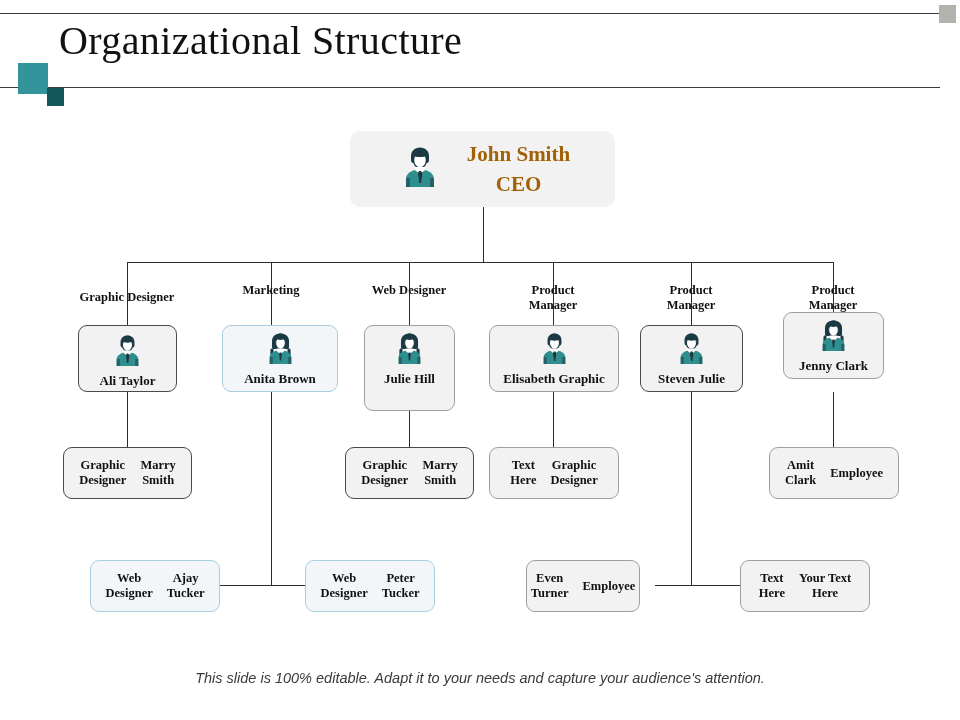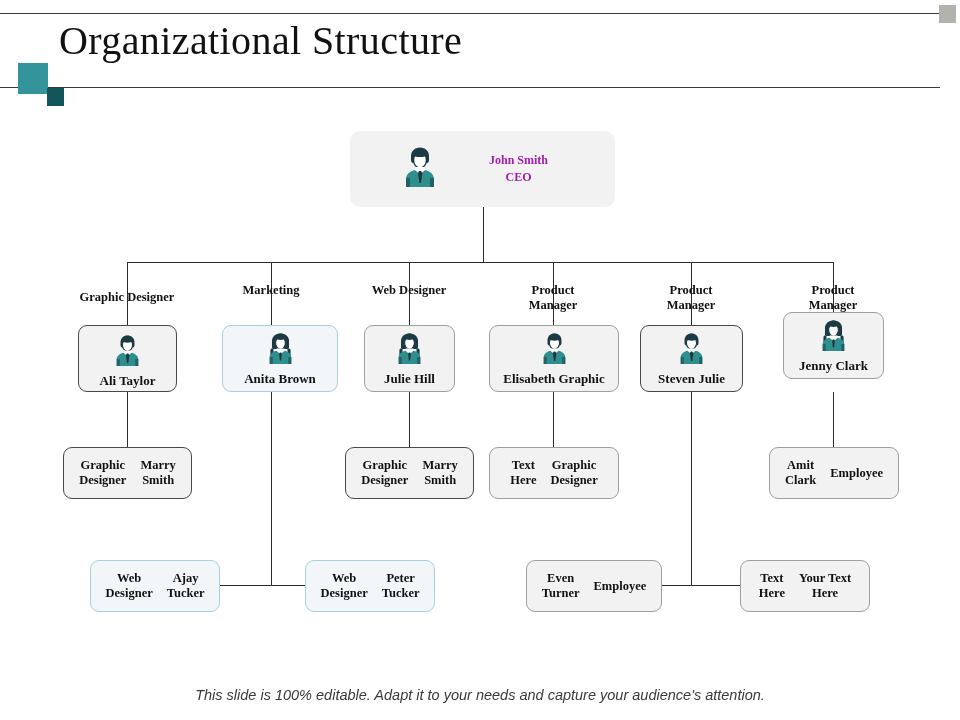--- a/index.html
+++ b/index.html
@@ -72,21 +72,20 @@
   .footer-note {
     position: absolute;
     left: 0;
     top: 670px;
     width: 960px;
     text-align: center;
     font-family: "Liberation Sans", sans-serif;
     font-style: italic;
     font-size: 14.5px;
     color: #3a3a3a;
-    margin-top: 17px;
   }
 
   
   .ln {
     position: absolute;
     background: #2b2b2b;
   }
   .ln-v { width: 1px; }
   .ln-h { height: 1px; }
 
@@ -113,22 +112,22 @@
     background: #f2f2f2;
     border-radius: 10px;
     display: flex;
     align-items: center;
   }
   .ceo-text {
     flex: 1;
     text-align: center;
     font-family: "Liberation Serif", serif;
     font-weight: bold;
-    font-size: 12px;
-    color: #a21caf;
+    font-size: 21px;
+    color: #a16207;
     line-height: 1.45;
     margin-left: -18px;
   }
 
   
   .mgr {
     display: flex;
     flex-direction: column;
     align-items: center;
     justify-content: flex-start;
@@ -261,21 +260,21 @@
         <path d="M6 42v-8c0-5 4.5-8 9-9l5 4 5-4c4.5 1 9 4 9 9v8z" fill="#2f8f8f"></path>
         <path d="M15 25l5 4 5-4v-3h-10z" fill="#ffffff"></path>
         <path d="M19.2 27h1.6l1 1.6-1 9h-1.6l-1-9z" fill="#22353c"></path>
         <rect x="6" y="33" width="4" height="9" fill="#1b3a44" opacity="0.55"></rect>
         <rect x="30" y="33" width="4" height="9" fill="#1b3a44" opacity="0.55"></rect>
       </svg>
     </span>
     <div class="mgr-name">Anita Brown</div>
   </div>
 
-  <div class="node plain mgr" style="left:364px; top:325px; width:91px; height:67px;">
+  <div class="node plain mgr" style="left:364px; top:325px; width:91px; height:86px;">
     <span class="avatar">
       <svg width="31" height="35" viewBox="0 0 40 44" aria-hidden="true">
         <path d="M9 20V12c0-5.5 4.5-9.5 11-9.5S31 6.5 31 12v8c0 2-1 2.5-2 2.5H11c-1 0-2-.5-2-2.5z" fill="#1b3a44"></path>
         <ellipse cx="20" cy="15" rx="6.3" ry="8" fill="#ffffff" stroke="#1b3a44" stroke-width="1.4"></ellipse>
         <path d="M13.6 9.5c2.2 2 10.6 2 12.8 0v-1c0-3.6-2.9-6-6.4-6s-6.4 2.4-6.4 6z" fill="#1b3a44"></path>
         <path d="M9 22c-1 0-2 .7-2 2.5V33h4V22z" fill="#1b3a44"></path>
         <path d="M31 22c1 0 2 .7 2 2.5V33h-4V22z" fill="#1b3a44"></path>
         <path d="M6 42v-8c0-5 4.5-8 9-9l5 4 5-4c4.5 1 9 4 9 9v8z" fill="#2f8f8f"></path>
         <path d="M15 25l5 4 5-4v-3h-10z" fill="#ffffff"></path>
         <path d="M19.2 27h1.6l1 1.6-1 9h-1.6l-1-9z" fill="#22353c"></path>
@@ -370,21 +369,21 @@
 Tucker</span>
   </div>
 
   <div class="node blue leaf" style="left:305px; top:560px; width:130px; height:52px;">
     <span class="leaf-txt">Web
 Designer</span>
     <span class="leaf-txt">Peter
 Tucker</span>
   </div>
 
-  <div class="node plain leaf" style="left:526px; top:560px; width:136px; height:52px;">
+  <div class="node plain leaf" style="left:526px; top:560px; width:114px; height:52px;">
     <span class="leaf-txt">Even
 Turner</span>
     <span class="leaf-txt">Employee</span>
   </div>
 
   <div class="node plain leaf" style="left:740px; top:560px; width:130px; height:52px;">
     <span class="leaf-txt">Text
 Here</span>
     <span class="leaf-txt">Your Text
 Here</span>

